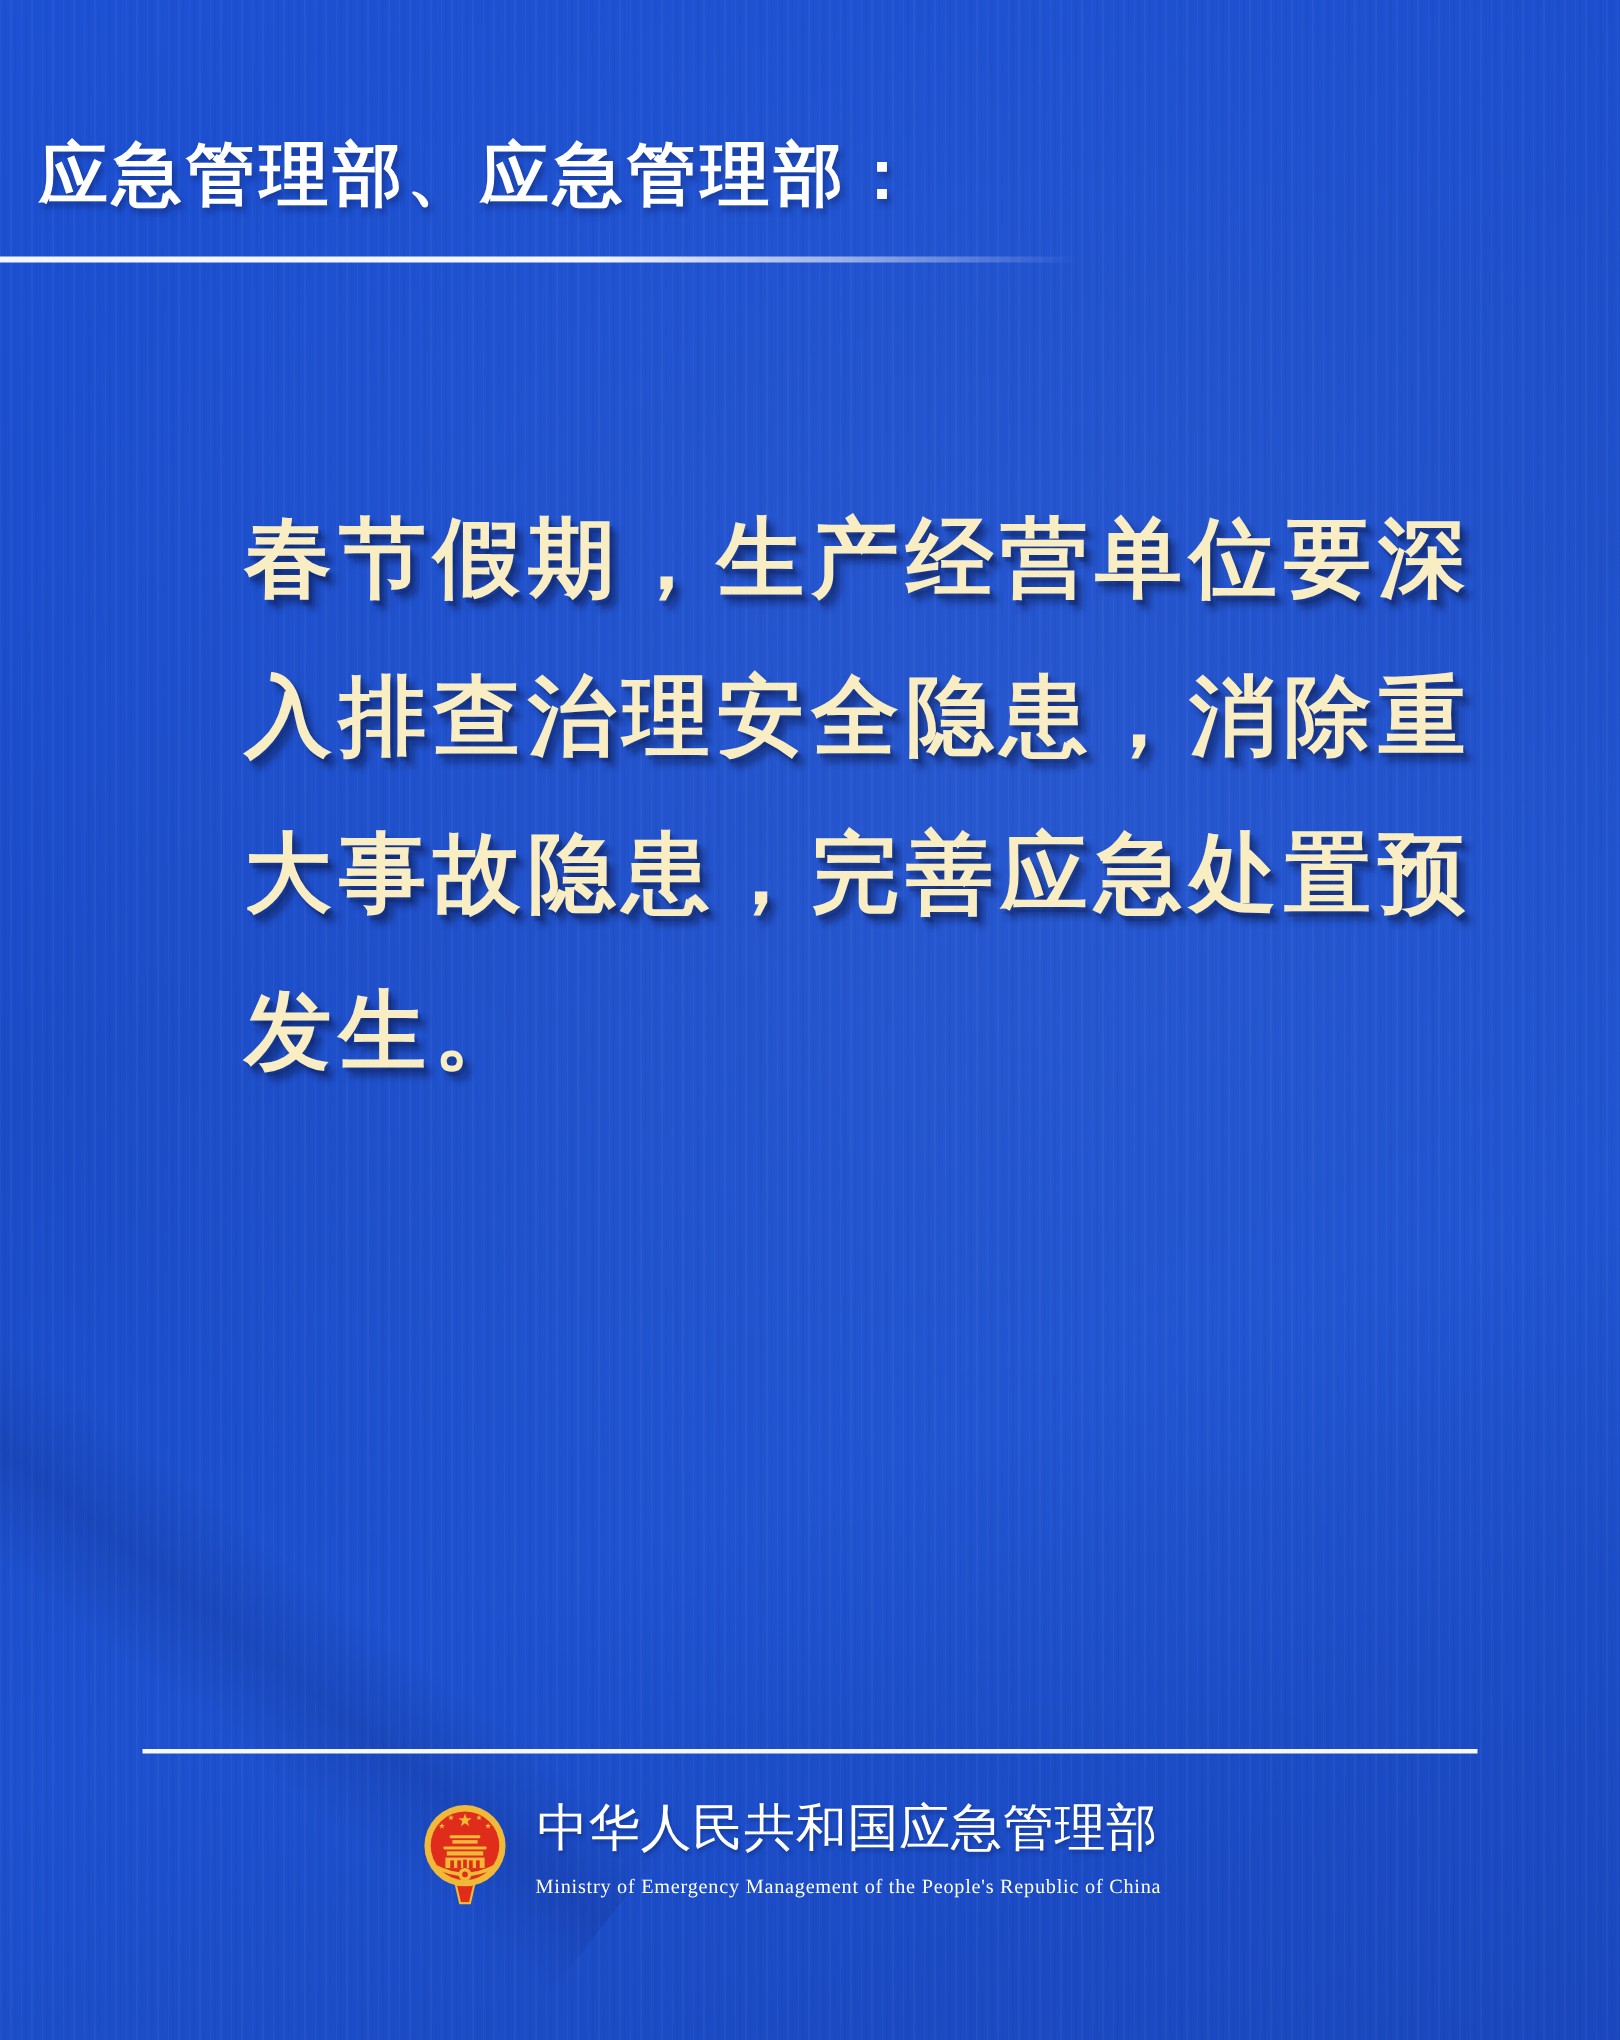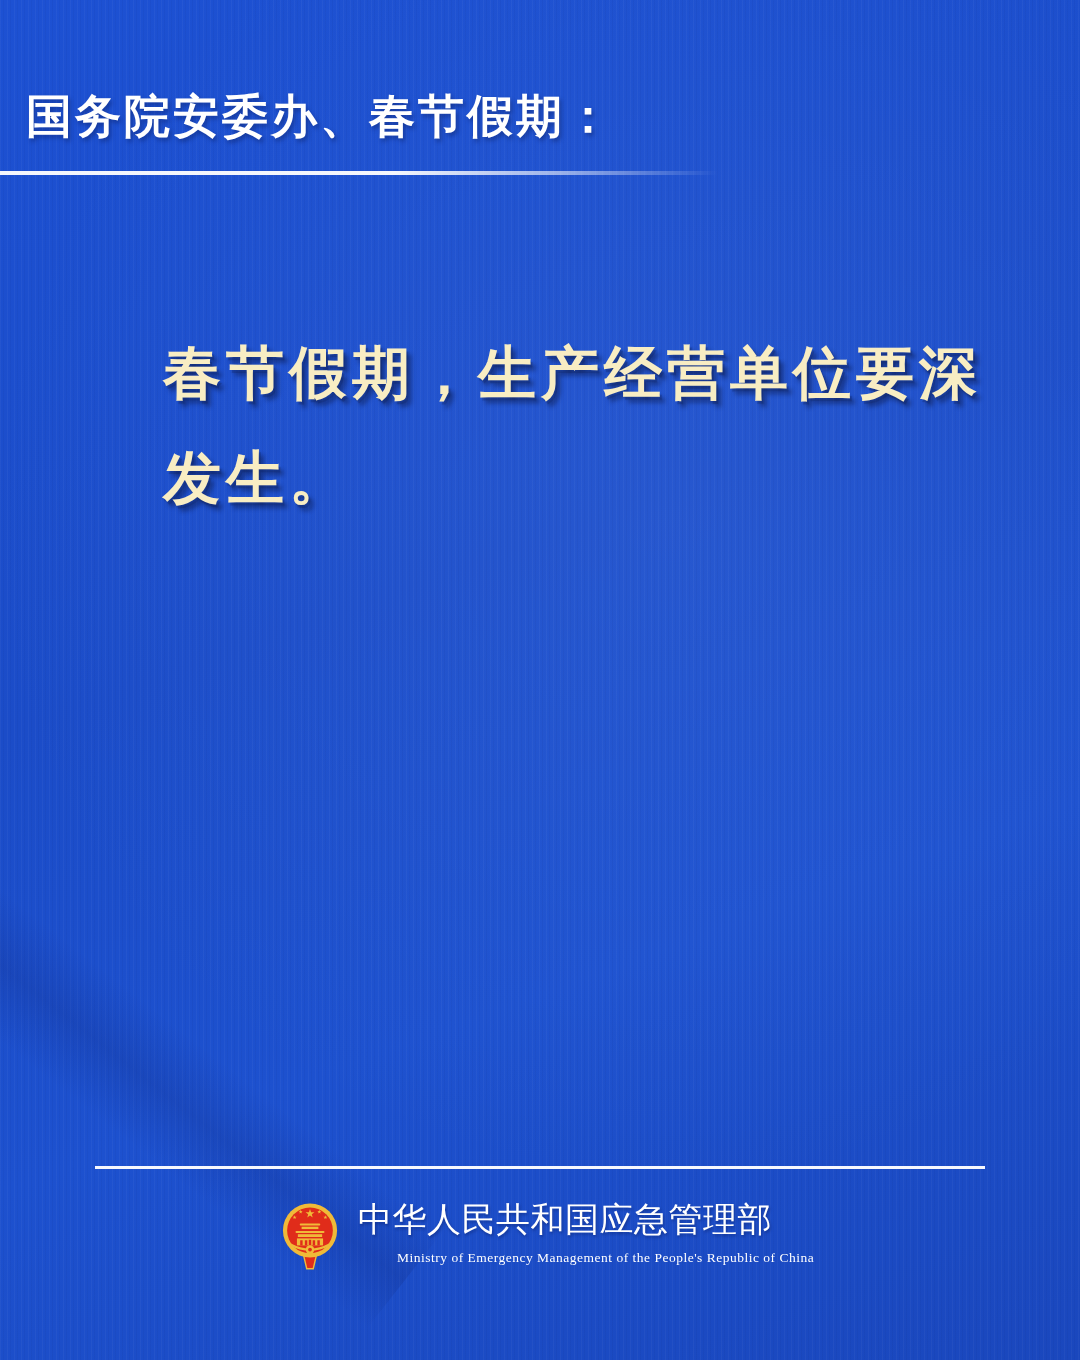--- a/index.html
+++ b/index.html
@@ -114,36 +114,37 @@
   .ministry-en {
     position: absolute;
     left: 357px;
     top: 1249px;
     font-family: "Liberation Serif", serif;
     font-size: 13.5px;
     line-height: 17px;
     color: #ffffff;
     letter-spacing: 0.5px;
     white-space: nowrap;
-    margin-left: 40px;
   }
 </style>
 </head>
 <body>
 
 <div class="poster">
   <div class="texture"></div>
   <div class="fold-shadow"></div>
 
-  <h1 class="header-title">国务院安委办、春节假期：</h1>
+  <h1 class="header-title">应急管理部、应急管理部：</h1>
 
   <div class="header-divider"></div>
 
   <div class="announcement">
     <div class="line">春节假期，生产经营单位要深</div>
+    <div class="line">入排查治理安全隐患，消除重</div>
+    <div class="line">大事故隐患，完善应急处置预</div>
     <div class="line">发生。</div>
   </div>
 
   <div class="footer-divider"></div>
 
   <svg class="emblem" viewBox="0 0 60 74" xmlns="http://www.w3.org/2000/svg" aria-hidden="true">
 
     <polygon points="23,56 37,56 33.5,71 26.5,71" fill="#e02c1a" stroke="#f0ba38" stroke-width="1.5"></polygon>
 
     <circle cx="30" cy="30" r="29" fill="#f0ba38"></circle>

